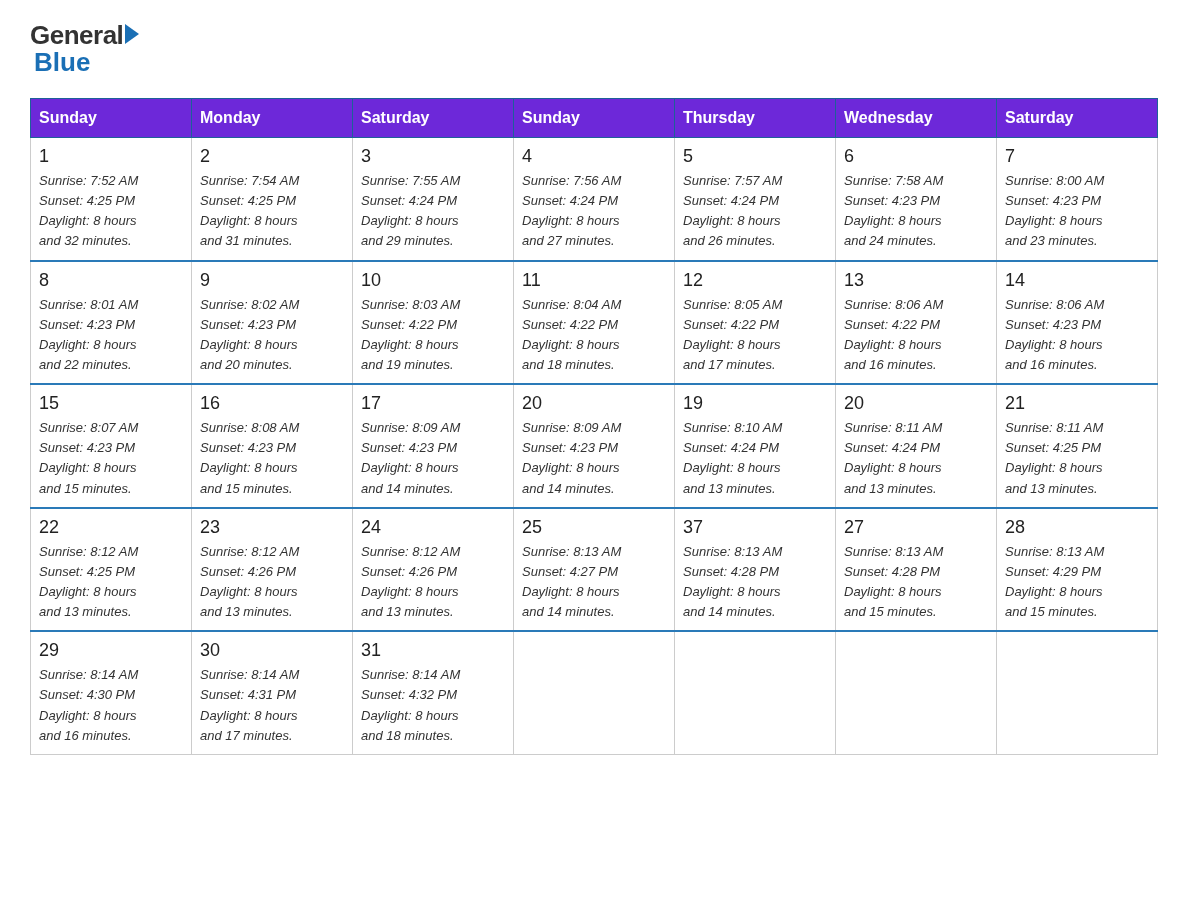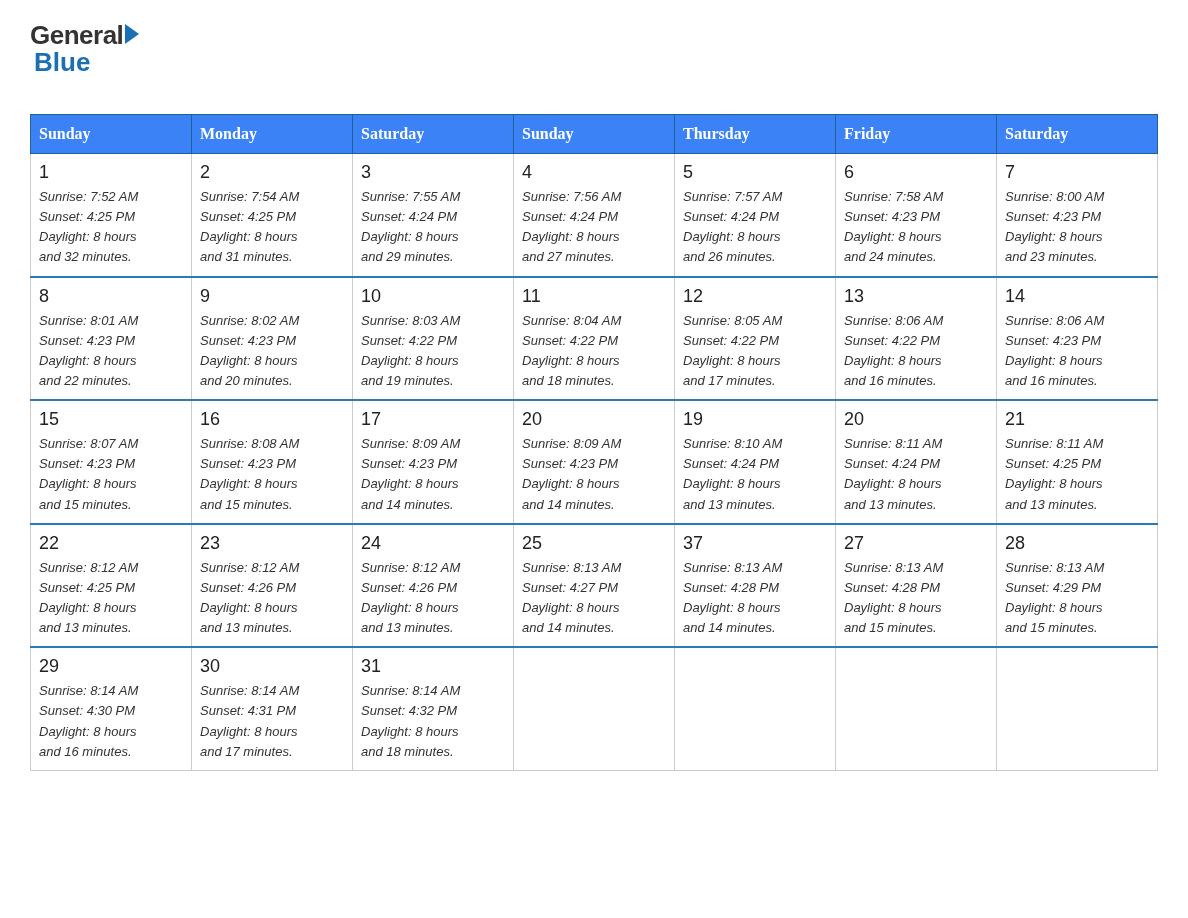--- a/index.html
+++ b/index.html
@@ -7,21 +7,21 @@
       background: #ffffff;
       font-family: Arial, sans-serif;
       width: 1188px;
       min-height: 918px;
       padding: 20px 30px;
     }
     .header {
       display: flex;
       justify-content: space-between;
       align-items: flex-start;
-      margin-bottom: 36px;
+      margin-bottom: 20px;
     }
     .logo {
       display: flex;
       flex-direction: column;
       align-items: flex-start;
     }
     .logo-top {
       display: flex;
       align-items: center;
     }
@@ -61,28 +61,27 @@
       color: #555;
       font-family: Georgia, serif;
       margin-top: 4px;
     }
     table {
       width: 100%;
       border-collapse: collapse;
       table-layout: fixed;
     }
     thead tr th {
-      background-color: #3b82f6;
+      background-color: #6d28d9;
       color: white;
       font-size: 16px;
       font-weight: bold;
       padding: 10px 8px;
       text-align: left;
       border: 1px solid #1e6099;
-      font-family: Liberation Serif, serif;
     }
     tbody tr td {
       vertical-align: top;
       padding: 8px;
       border: 1px solid #ccc;
       font-size: 13px;
       color: #333;
       min-height: 90px;
       height: 115px;
       background: #fff;
@@ -123,21 +122,21 @@
 </div>
 
 <table>
   <thead>
     <tr>
     <th>Sunday</th>
         <th>Monday</th>
         <th>Saturday</th>
         <th>Sunday</th>
         <th>Thursday</th>
-        <th>Friday</th>
+        <th>Wednesday</th>
         <th>Saturday</th>
       </tr>
   </thead>
   <tbody id="calendar-body">
   <tr>
         <td>
           <span class="day-num">1</span>
           <div class="day-info">Sunrise: 7:52 AM<br>Sunset: 4:25 PM<br>Daylight: 8 hours<br>and 32 minutes.</div>
         </td>
         <td>

